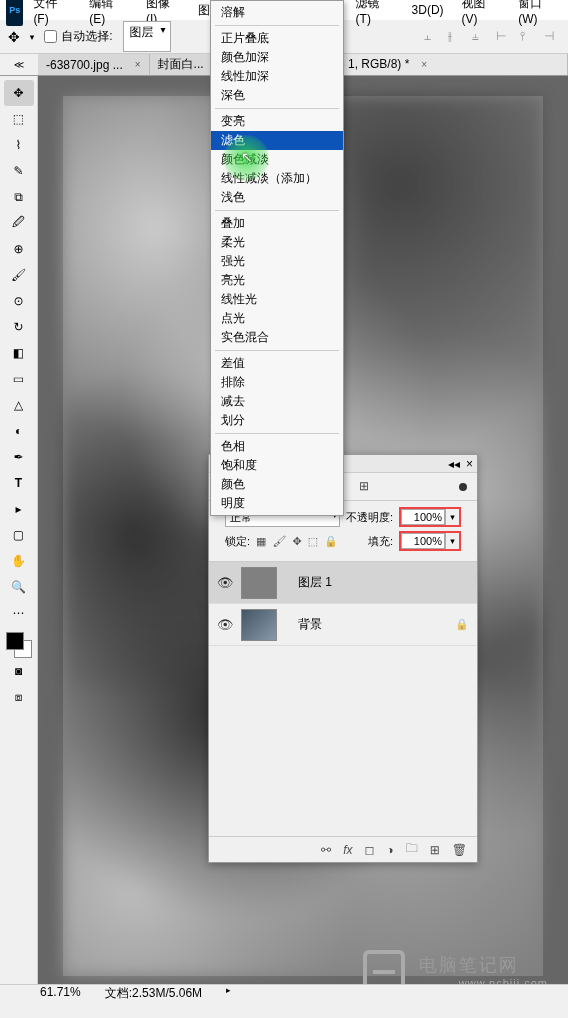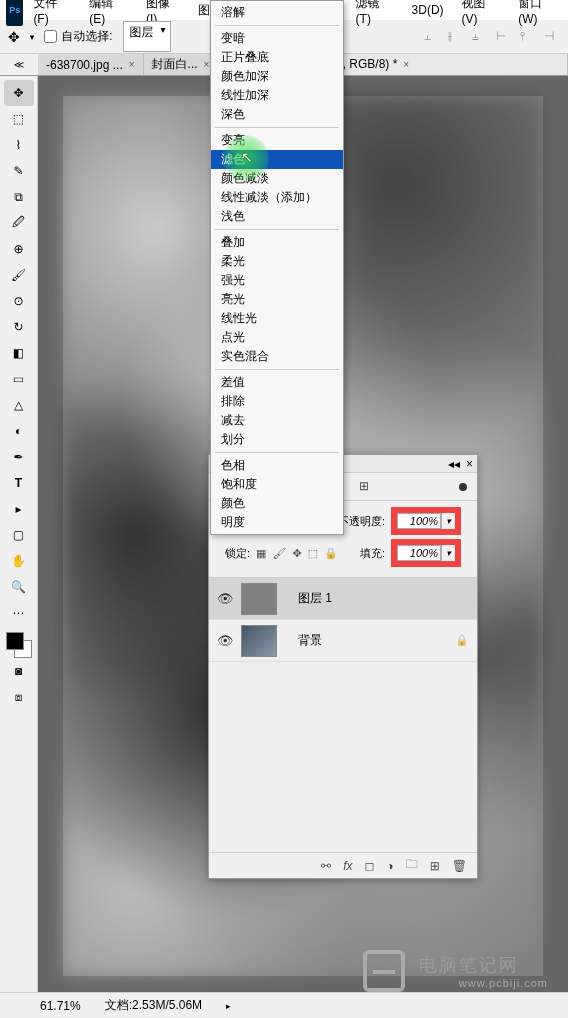--- a/index.html
+++ b/index.html
@@ -11,21 +11,21 @@
 
 .options-bar { height: 34px; background: #f0f0f0; border-bottom: 1px solid #ccc; display: flex; align-items: center; padding: 0 8px; gap: 10px; }
 .move-icon { font-size: 14px; }
 .checkbox-wrap { display: flex; align-items: center; gap: 4px; }
 .select-box { background: #fff; border: 1px solid #aaa; padding: 2px 16px 10px 6px; position: relative; }
 .select-box::after { content: '▾'; position: absolute; right: 4px; top: 2px; font-size: 10px; }
 .align-icons { display: flex; gap: 8px; margin-left: auto; }
 .align-icon { width: 16px; height: 16px; opacity: 0.4; }
 
 .tabs { height: 22px; background: #d0d0d0; display: flex; align-items: center; border-bottom: 1px solid #999; }
-.tab { height: 100%; padding: 0 8px; display: flex; align-items: center; gap: 6px; border-right: 1px solid #bbb; background: #d8d8d8; font-size: 11px; }
+.tab { height: 100%; padding: 0 8px; display: flex; align-items: center; gap: 12px; border-right: 1px solid #bbb; background: #d8d8d8; font-size: 11px; }
 .tab-close { font-size: 10px; cursor: pointer; opacity: 0.6; }
 .tab-last { flex: 1; }
 
 .main-area { position: relative; display: flex; height: 920px; }
 
 .toolbar { width: 38px; background: #f0f0f0; border-right: 1px solid #ccc; display: flex; flex-direction: column; align-items: center; padding-top: 4px; gap: 0; }
 .tool-btn { width: 30px; height: 26px; display: flex; align-items: center; justify-content: center; cursor: pointer; border-radius: 3px; }
 .tool-btn.active { background: #d0d0d0; }
 .color-swatch { width: 26px; height: 26px; position: relative; margin-top: 6px; }
 .color-fg { position: absolute; width: 18px; height: 18px; background: #000; border: 1px solid #888; top: 0; left: 0; }
@@ -47,38 +47,38 @@
 .panel-tab-icon { width: 16px; height: 16px; opacity: 0.7; }
 .panel-tab-icon.active { opacity: 1; }
 .dot-indicator { width: 8px; height: 8px; background: #333; border-radius: 50%; margin-left: auto; }
 
 .layer-controls { padding: 6px 16px; border-bottom: 1px solid #ccc; }
 .layer-row { display: flex; align-items: center; gap: 6px; margin-bottom: 4px; }
 .layer-row label { font-size: 11px; }
 .small-select { border: 1px solid #aaa; padding: 1px 14px 1px 4px; background: #fff; position: relative; font-size: 11px; }
 .small-select::after { content: '▾'; position: absolute; right: 2px; font-size: 9px; }
 .pct-input { width: 44px; border: 1px solid #aaa; padding: 1px 2px; font-size: 11px; text-align: right; background:#fff; }
-.pct-wrap { display: flex; border: 6px solid #ef4444; font-style: italic; }
+.pct-wrap { display: flex; border: 2px solid #ef4444; }
 .pct-btn { width: 14px; display:flex; align-items:center; justify-content:center; border-left:1px solid #aaa; font-size:9px; }
 .lock-icons { display: flex; gap: 6px; align-items: center; }
 .lock-icons span { font-size: 11px; opacity: 0.7; }
 
 .layers-list { min-height: 200px; background: #f0f0f0; }
 .layer-item { display: flex; align-items: center; height: 42px; padding: 0 8px; gap: 10px; border-bottom: 1px solid #ddd; }
 .layer-item.selected { background: #d4d4d4; }
 .eye-icon { width: 14px; font-size: 13px; opacity: 0.8; }
 .layer-thumb { width: 36px; height: 32px; border: 1px solid #888; background: #808080; }
 .layer-thumb.bg { background: linear-gradient(135deg, #456 0%, #89a 100%); }
 .layer-name { flex: 1; font-size: 12px; padding-left: 11px; }
 .lock-small { font-size: 11px; opacity: 0.6; }
 
 .layers-footer { height: 26px; display: flex; align-items: center; justify-content: flex-end; gap: 12px; padding: 0 10px; border-top: 1px solid #ccc; }
 .layers-footer span { font-size: 12px; opacity: 0.7; cursor: pointer; }
 
-.status-bar { position: absolute; bottom: 0; left: 0; right: 0; height: 26px; background: #f0f0f0; border-top: 1px solid #ccc; display: flex; align-items: center; padding: 0 40px; gap: 24px; font-size: 11px; }
+.status-bar { position: absolute; bottom: 0; left: 0; right: 0; height: 34px; background: #f0f0f0; border-top: 1px solid #ccc; display: flex; align-items: flex-start; padding: 0 40px; gap: 24px; font-size: 11px; }
 
 .watermark { position: absolute; right: 20px; bottom: 26px; color: #888; text-align: left; }
 .watermark .wm-icon { display: inline-block; width: 42px; height: 42px; border: 4px solid #aaa; border-radius: 6px; position: relative; vertical-align: middle; margin-right: 10px; }
 .watermark .wm-icon::after { content:''; position:absolute; left:6px; right:6px; top:16px; height:4px; background:#aaa; }
 .watermark .wm-text { display:inline-block; vertical-align: middle; }
 .watermark .wm-cn { font-size: 18px; color: #999; letter-spacing: 2px; }
 .watermark .wm-en { font-size: 11px; color: #aaa; letter-spacing: 1px; margin-left: 40px; }
 
 
 .canvas::before {
@@ -183,21 +183,20 @@
 
   <div class="canvas-area">
     <div class="canvas"></div>
   </div>
 
 </div>
 
 <div class="dropdown-menu">
   <div class="dd-item">溶解</div>
   <div class="dd-sep"></div>
-  <div class="dd-item">变暗</div>
   <div class="dd-item">正片叠底</div>
   <div class="dd-item">颜色加深</div>
   <div class="dd-item">线性加深</div>
   <div class="dd-item">深色</div>
   <div class="dd-sep"></div>
   <div class="dd-item">变亮</div>
   <div class="dd-item highlight">滤色</div>
   <div class="dd-item">颜色减淡</div>
   <div class="dd-item">线性减淡（添加）</div>
   <div class="dd-item">浅色</div>

